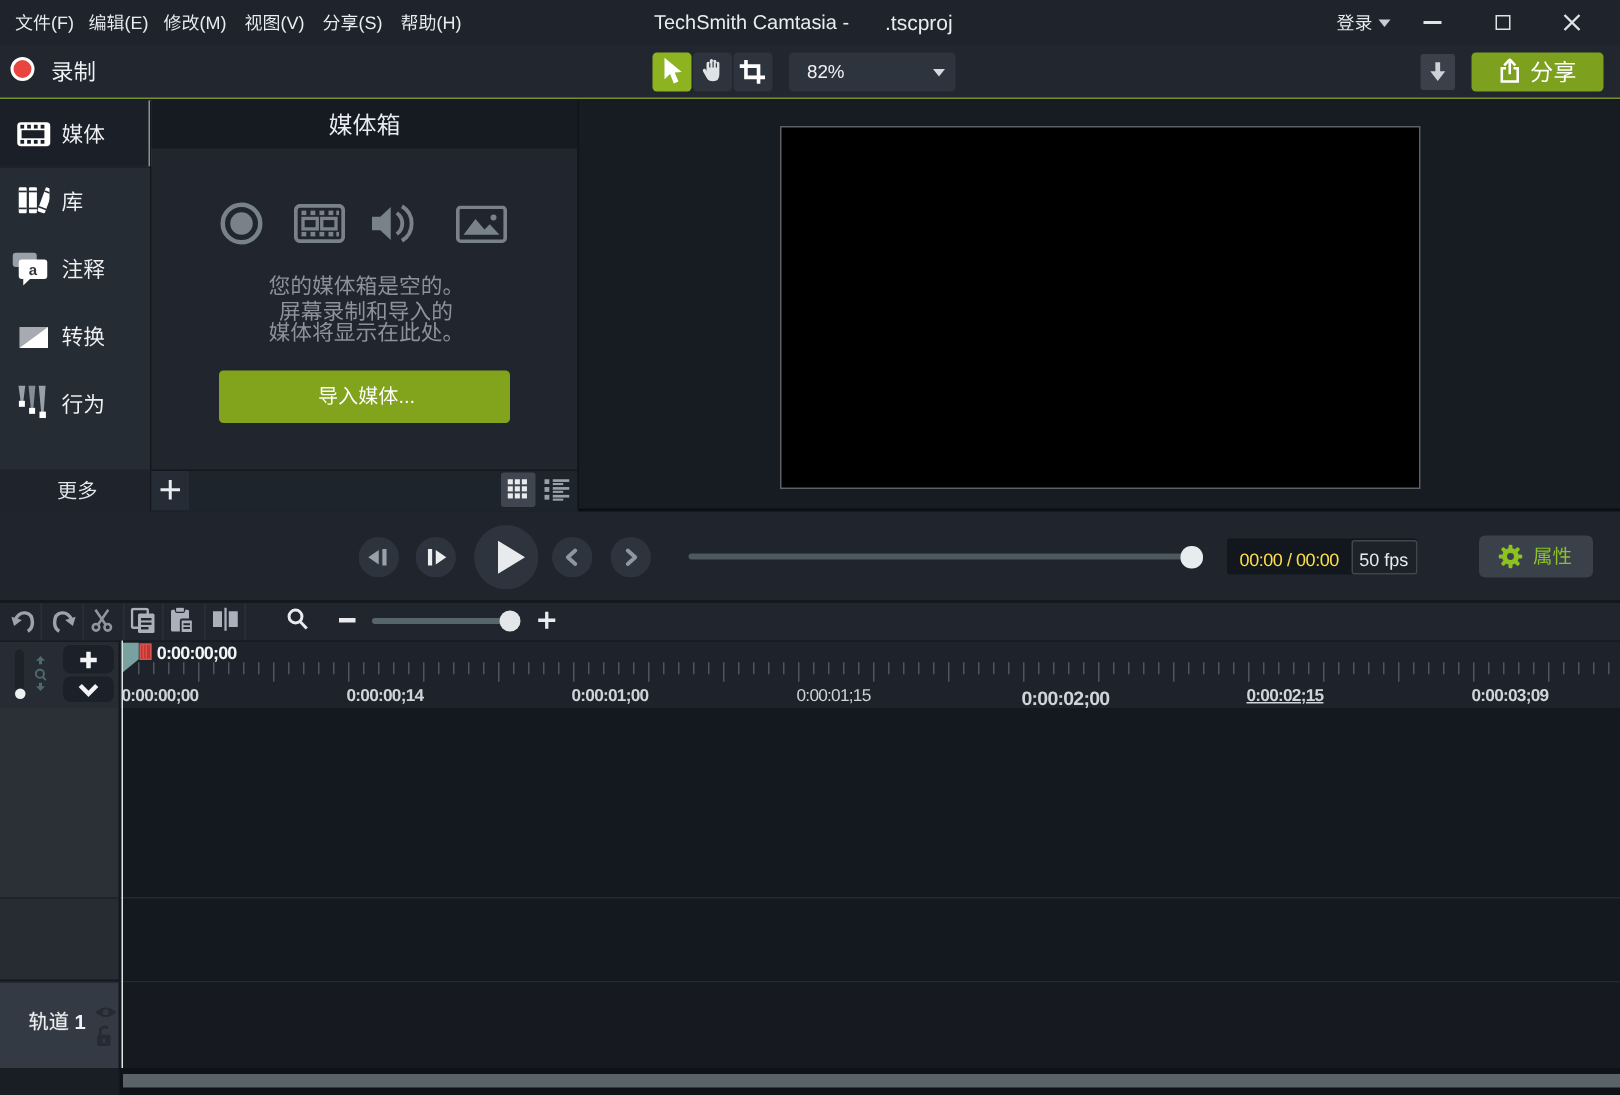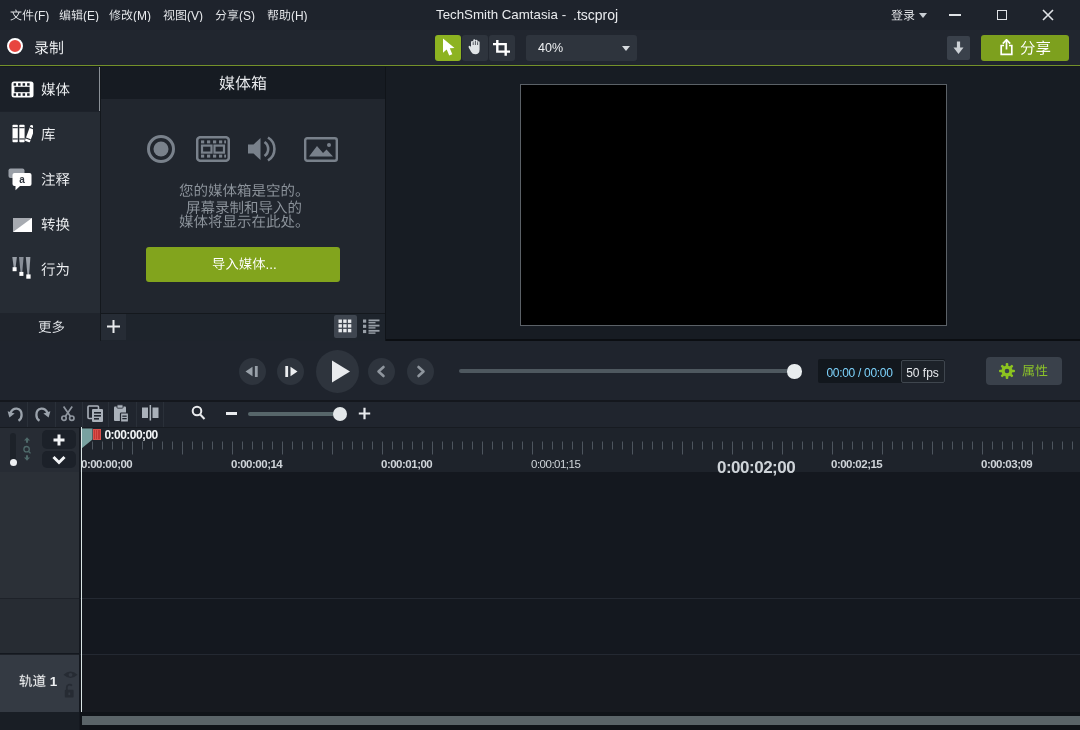--- a/index.html
+++ b/index.html
@@ -45,21 +45,21 @@
       </svg>
     </div>
     <div style="position:absolute;left:267px;top:9px">
       <svg width="41.7" height="13.4" viewBox="0 0 41.7 13.4" style="display:block">
         <path transform="translate(0.0,10.56) scale(0.012000,-0.012000)" d="M274 840V761H66V700H274V627H87V568H274V544C274 528 272 510 266 490H50V429H237C206 384 154 340 69 311C86 297 110 273 122 257C231 300 291 366 322 429H540V490H344C348 510 350 528 350 544V568H513V627H350V700H534V761H350V840ZM584 798V303H656V733H827C800 690 767 640 734 596C822 547 855 502 855 466C855 445 848 431 830 423C818 419 803 416 788 415C759 413 723 414 680 418C692 401 702 374 704 355C743 351 786 352 820 355C840 357 863 363 880 371C913 389 930 417 929 461C929 506 900 554 814 607C856 657 900 718 938 770L886 801L873 798ZM150 262V-26H226V194H458V-78H536V194H789V58C789 45 785 41 768 40C752 40 693 40 629 41C639 23 651 -4 655 -24C739 -24 792 -24 824 -13C856 -2 866 19 866 56V262H536V341H458V262Z" fill="#e9ebee"></path>
         <path transform="translate(12.0,10.56) scale(0.012000,-0.012000)" d="M633 840C633 763 633 686 631 613H466V542H628C614 300 563 93 371 -26C389 -39 414 -64 426 -82C630 52 685 279 700 542H856C847 176 837 42 811 11C802 -1 791 -4 773 -4C752 -4 700 -3 643 1C656 -19 664 -50 666 -71C719 -74 773 -75 804 -72C836 -69 857 -60 876 -33C909 10 919 153 929 576C929 585 929 613 929 613H703C706 687 706 763 706 840ZM34 95 48 18C168 46 336 85 494 122L488 190L433 178V791H106V109ZM174 123V295H362V162ZM174 509H362V362H174ZM174 576V723H362V576Z" fill="#e9ebee"></path>
         <text xml:space="preserve" x="24.0" y="10.56" font-family="Liberation Sans" font-size="12" fill="#e9ebee">(H)</text>
       </svg>
     </div>
     <div style="position:absolute;left:436px;top:8px;font-size:13.3px;color:#e9ebee;white-space:pre;line-height:1;">TechSmith Camtasia -</div>
-    <div style="position:absolute;left:573px;top:7.5px;font-size:14px;color:#e9ebee;white-space:pre;line-height:1;">.tscproj</div>
+    <div style="position:absolute;left:590px;top:7.5px;font-size:14px;color:#e9ebee;white-space:pre;line-height:1;">.tscproj</div>
     <div style="position:absolute;left:891px;top:9px">
       <svg width="25.0" height="13.4" viewBox="0 0 25.0 13.4" style="display:block">
         <path transform="translate(0.0,10.56) scale(0.012000,-0.012000)" d="M283 352H700V226H283ZM208 415V164H780V415ZM880 714C845 677 788 629 739 592C715 616 692 641 671 668C720 702 778 748 825 791L767 832C735 796 683 749 637 714C609 753 586 795 567 838L502 816C543 723 600 635 669 561H337C394 624 443 698 474 780L425 805L411 802H101V739H376C350 689 315 642 275 599C243 633 189 672 143 698L102 657C147 629 198 588 230 555C167 498 95 451 26 422C41 408 62 382 72 365C158 406 247 467 322 545V497H682V547C752 474 834 414 921 374C933 394 955 423 973 437C905 464 841 504 783 552C833 587 890 632 936 674ZM651 158C635 114 605 52 579 9H346L408 31C398 65 373 118 347 156L279 134C303 96 327 43 336 9H60V-56H941V9H656C678 47 702 94 724 138Z" fill="#e9ebee"></path>
         <path transform="translate(12.0,10.56) scale(0.012000,-0.012000)" d="M134 317C199 281 278 224 316 186L369 238C329 276 248 329 185 363ZM134 784V715H740L736 623H164V554H732L726 462H67V395H461V212C316 152 165 91 68 54L108 -13C206 29 337 85 461 140V2C461 -12 456 -16 440 -17C424 -18 368 -18 309 -16C319 -35 331 -63 335 -82C413 -82 464 -82 495 -71C527 -60 537 -42 537 1V236C623 106 748 9 904 -40C914 -20 937 9 953 25C845 54 751 107 675 177C739 216 814 272 874 323L810 370C765 325 691 266 629 224C592 266 561 314 537 365V395H940V462H804C813 565 820 688 822 784L763 788L750 784Z" fill="#e9ebee"></path>
       </svg>
     </div>
     <div style="position:absolute;left:919px;top:13px;width:0;height:0;border-left:4.5px solid transparent;border-right:4.5px solid transparent;border-top:5px solid #c9ced4"></div>
     <div style="position:absolute;left:949px;top:14px;width:12px;height:2px;background:#dfe2e6"></div>
     <div style="position:absolute;left:997px;top:9.5px;width:10px;height:10px;border:1.6px solid #dfe2e6"></div>
     <svg style="position:absolute;left:1042px;top:9px" width="12" height="12" viewBox="0 0 12 12">
@@ -81,21 +81,21 @@
       <path d="M1,0.5 L1,14.8 L4.7,11.4 L7.2,17.6 L10.3,16.3 L7.8,10.3 L12.5,10 Z" fill="#ffffff"></path>
     </svg>
     <svg style="position:absolute;left:467px;top:38px" width="16" height="19" viewBox="0 0 16 19">
       <path d="M4,9.5 L4,4.4 Q4,3.1 5.1,3.1 Q6.2,3.1 6.2,4.4 L6.2,2.6 Q6.2,1.3 7.3,1.3 Q8.4,1.3 8.4,2.6 L8.4,3 Q8.4,1.8 9.5,1.8 Q10.6,1.8 10.6,3 L10.6,4.2 Q10.6,3.2 11.6,3.2 Q12.6,3.2 12.6,4.3 L12.6,11.5 Q12.6,16.2 8.3,16.2 Q5.3,16.2 4.2,14 L1.8,9.8 Q1.1,8.6 2,8 Q3,7.5 3.7,8.6 Z" fill="#dfe3e6"></path>
 <path d="M6.2,4.2 L6.2,7 M8.4,3 L8.4,7 M10.6,4.2 L10.6,7" stroke="#2e343d" stroke-width="0.8"></path>
     </svg>
     <svg style="position:absolute;left:493px;top:40px" width="17" height="16" viewBox="0 0 17 16">
       <path d="M4.3,0 L4.3,11.6 L17,11.6 M0,4.1 L12.7,4.1 L12.7,15.8" stroke="#ffffff" stroke-width="2.4" fill="none"></path>
     </svg>
     <div style="position:absolute;left:526px;top:35px;width:111px;height:26px;background:#2e343d;border-radius:3px"></div>
-    <div style="position:absolute;left:538px;top:42px;font-size:12.5px;color:#eef0f2;white-space:pre;line-height:1;">40%</div>
+    <div style="position:absolute;left:538px;top:42px;font-size:12.5px;color:#eef0f2;white-space:pre;line-height:1;">82%</div>
     <div style="position:absolute;left:622px;top:45.5px;width:0;height:0;border-left:4.5px solid transparent;border-right:4.5px solid transparent;border-top:5.5px solid #d6dade"></div>
     <div style="position:absolute;left:947px;top:36px;width:23px;height:24px;background:#3a414b;border-radius:2px"></div>
     <svg style="position:absolute;left:953px;top:41px" width="11" height="14" viewBox="0 0 11 14">
       <path d="M5.5,0.5 L5.5,8" stroke="#ccd1d6" stroke-width="3.2"></path>
       <path d="M0.5,6.5 L5.5,13 L10.5,6.5 Z" fill="#ccd1d6"></path>
     </svg>
     <div style="position:absolute;left:981px;top:35px;width:88px;height:26px;background:#7da01e;border-radius:3px"></div>
     <svg style="position:absolute;left:1000px;top:39px" width="13" height="17" viewBox="0 0 13 17">
       <path d="M4,6.5 L1.2,6.5 L1.2,15.3 L11.8,15.3 L11.8,6.5 L9,6.5" stroke="#ffffff" stroke-width="1.7" fill="none"></path>
       <path d="M6.5,2 L6.5,10.5" stroke="#ffffff" stroke-width="1.7"></path>
@@ -335,21 +335,21 @@
       <circle cx="13.5" cy="13.5" r="13.5" fill="#2e343d"></circle>
       <path d="M15.5,9 L10.5,13.5 L15.5,18" stroke="#8f969e" stroke-width="2.6" fill="none" stroke-linecap="round" stroke-linejoin="round"></path>
     </svg>
     <svg style="position:absolute;left:406.5px;top:357.5px" width="27.0" height="27.0" viewBox="0 0 27.0 27.0">
       <circle cx="13.5" cy="13.5" r="13.5" fill="#2e343d"></circle>
       <path d="M11.5,9 L16.5,13.5 L11.5,18" stroke="#8f969e" stroke-width="2.6" fill="none" stroke-linecap="round" stroke-linejoin="round"></path>
     </svg>
     <div style="position:absolute;left:459px;top:369px;width:336px;height:3.6px;background:#4e585f;border-radius:2px"></div>
     <div style="position:absolute;left:787px;top:364px;width:14.5px;height:14.5px;border-radius:50%;background:#e8ecee"></div>
     <div style="position:absolute;left:818px;top:359px;width:127px;height:24px;background:#12171d;border-radius:2px"></div>
-    <div style="position:absolute;left:818px;top:366.5px;font-size:12px;color:#7dd3fc;white-space:pre;line-height:1;letter-spacing:-0.3px;width:83px;text-align:center;">00:00 / 00:00</div>
+    <div style="position:absolute;left:818px;top:366.5px;font-size:12px;color:#fde047;white-space:pre;line-height:1;letter-spacing:-0.3px;width:83px;text-align:center;">00:00 / 00:00</div>
     <div style="position:absolute;left:900.5px;top:359.5px;width:44px;height:23px;background:#1d2229;border:1px solid #3f464e;border-radius:2px"></div>
     <div style="position:absolute;left:900.5px;top:366.5px;font-size:12px;color:#e8eaee;white-space:pre;line-height:1;width:44px;text-align:center;">50 fps</div>
     <div style="position:absolute;left:986px;top:357px;width:76px;height:28px;background:#3a414b;border-radius:4px"></div>
     <svg style="position:absolute;left:999px;top:363px" width="16" height="16" viewBox="0 0 16 16">
       <circle cx="8" cy="8" r="5.6" fill="#8cc320"></circle>
       <circle cx="8" cy="8" r="2.3" fill="#3a414b"></circle>
       <rect x="6.7" y="0" width="2.6" height="3.2" rx="1" fill="#8cc320" transform="rotate(0 8 8)"></rect>
       <rect x="6.7" y="0" width="2.6" height="3.2" rx="1" fill="#8cc320" transform="rotate(45 8 8)"></rect>
       <rect x="6.7" y="0" width="2.6" height="3.2" rx="1" fill="#8cc320" transform="rotate(90 8 8)"></rect>
       <rect x="6.7" y="0" width="2.6" height="3.2" rx="1" fill="#8cc320" transform="rotate(135 8 8)"></rect>
@@ -544,22 +544,22 @@
       <rect x="952" y="14.5" width="1" height="13" fill="#4d555e"></rect>
       <rect x="962" y="14.5" width="1" height="8" fill="#4d555e"></rect>
       <rect x="972" y="14.5" width="1" height="8" fill="#4d555e"></rect>
       <rect x="982" y="14.5" width="1" height="8" fill="#4d555e"></rect>
       <rect x="992" y="14.5" width="1" height="8" fill="#4d555e"></rect>
     </svg>
     <div style="position:absolute;left:81px;top:459px;font-size:11.5px;color:#cfd4d9;white-space:pre;line-height:1;font-weight:bold;letter-spacing:-0.5px;">0:00:00;00</div>
     <div style="position:absolute;left:231px;top:459px;font-size:11.5px;color:#cfd4d9;white-space:pre;line-height:1;font-weight:bold;letter-spacing:-0.5px;">0:00:00;14</div>
     <div style="position:absolute;left:381px;top:459px;font-size:11.5px;color:#cfd4d9;white-space:pre;line-height:1;font-weight:bold;letter-spacing:-0.5px;">0:00:01;00</div>
     <div style="position:absolute;left:531px;top:459px;font-size:11.5px;color:#cfd4d9;white-space:pre;line-height:1;font-weight:normal;letter-spacing:-0.5px;">0:00:01;15</div>
-    <div style="position:absolute;left:681px;top:459px;font-size:17px;color:#cfd4d9;white-space:pre;line-height:1;font-weight:bold;letter-spacing:-0.5px;margin-left:36px;">0:00:02;00</div>
-    <div style="position:absolute;left:831px;top:459px;font-size:11.5px;color:#cfd4d9;white-space:pre;line-height:1;font-weight:bold;letter-spacing:-0.5px;">0:00:02;15</div>
+    <div style="position:absolute;left:681px;top:459px;font-size:13px;color:#cfd4d9;white-space:pre;line-height:1;font-weight:bold;letter-spacing:-0.5px;">0:00:02;00</div>
+    <div style="position:absolute;left:831px;top:459px;font-size:11.5px;color:#cfd4d9;white-space:pre;line-height:1;font-weight:bold;letter-spacing:-0.5px;text-decoration:underline;">0:00:02;15</div>
     <div style="position:absolute;left:981px;top:459px;font-size:11.5px;color:#cfd4d9;white-space:pre;line-height:1;font-weight:bold;letter-spacing:-0.5px;">0:00:03;09</div>
     <svg style="position:absolute;left:81px;top:428px" width="20" height="21" viewBox="0 0 20 21">
       <polygon points="0.5,0.5 11.5,0.5 11.5,11.5 0.5,20.5" fill="#78a1a0"></polygon>
     </svg>
     <div style="position:absolute;left:93px;top:428.5px;width:7.5px;height:11.5px;background:#c23533;border:1px solid #d8504c;box-sizing:border-box"></div>
     <div style="position:absolute;left:95.4px;top:430px;width:1px;height:8.5px;background:#d8504c"></div>
     <div style="position:absolute;left:97.4px;top:430px;width:1px;height:8.5px;background:#d8504c"></div>
     <div style="position:absolute;left:104.5px;top:429px;font-size:12px;color:#f2f4f6;white-space:pre;line-height:1;font-weight:bold;letter-spacing:-0.55px;">0:00:00;00</div>
     <div style="position:absolute;left:80.5px;top:427px;width:1.5px;height:285px;background:#dbe6e6"></div>
     <div style="position:absolute;left:19px;top:673.5px">

